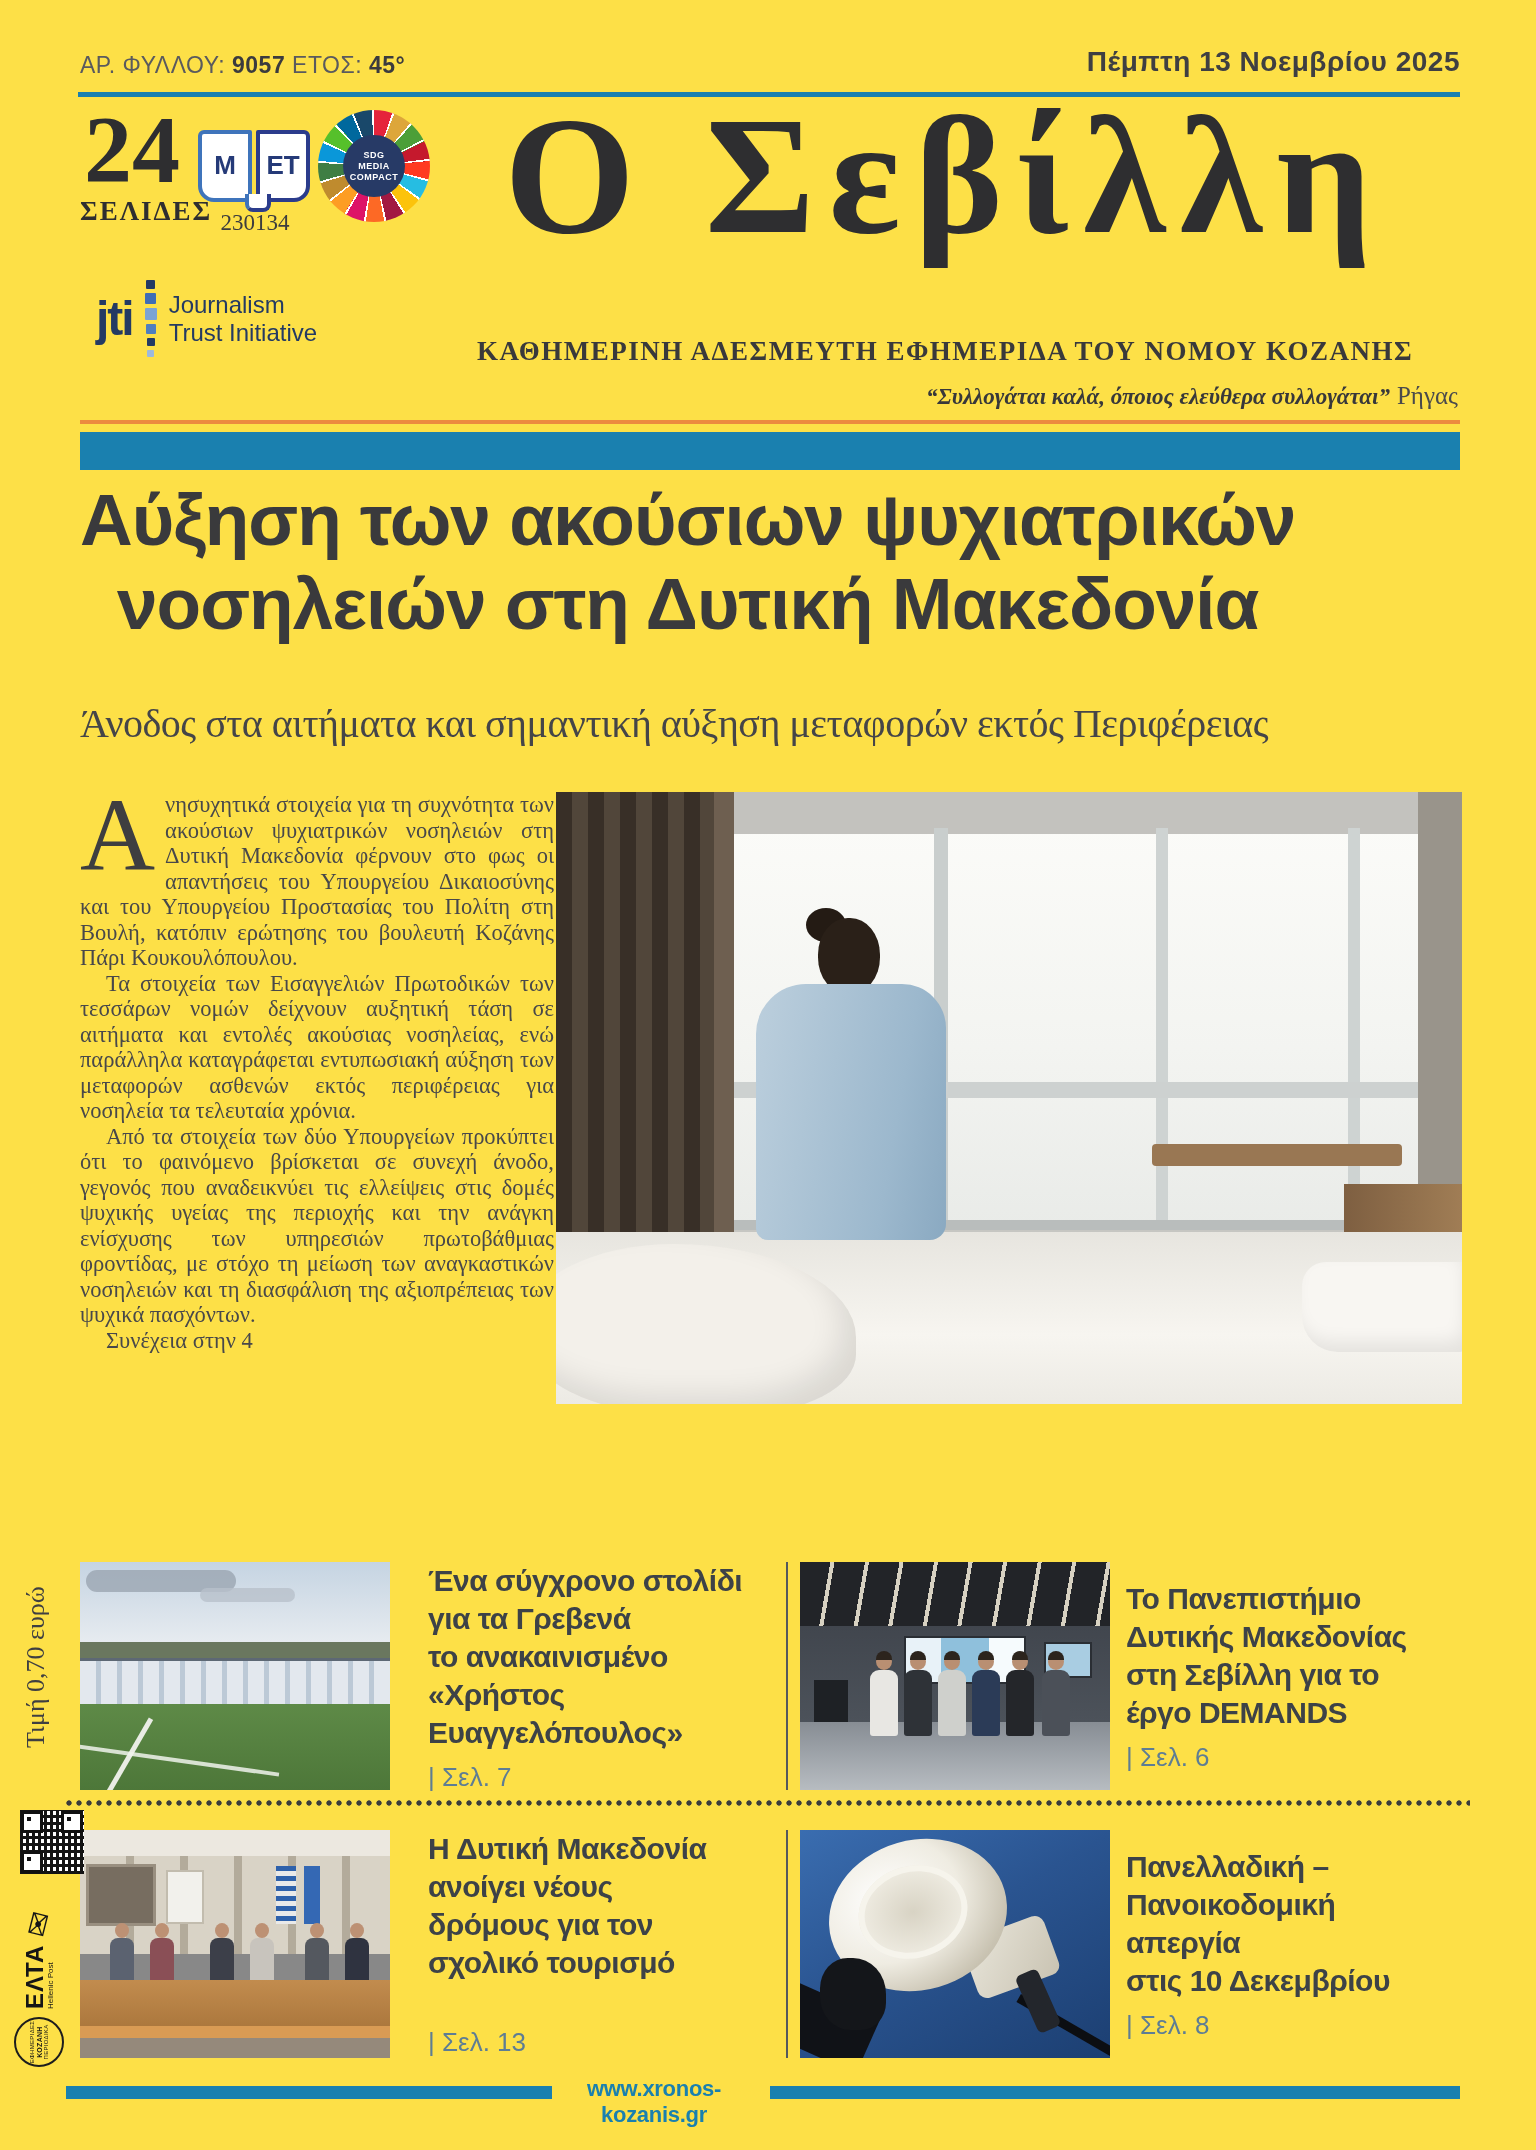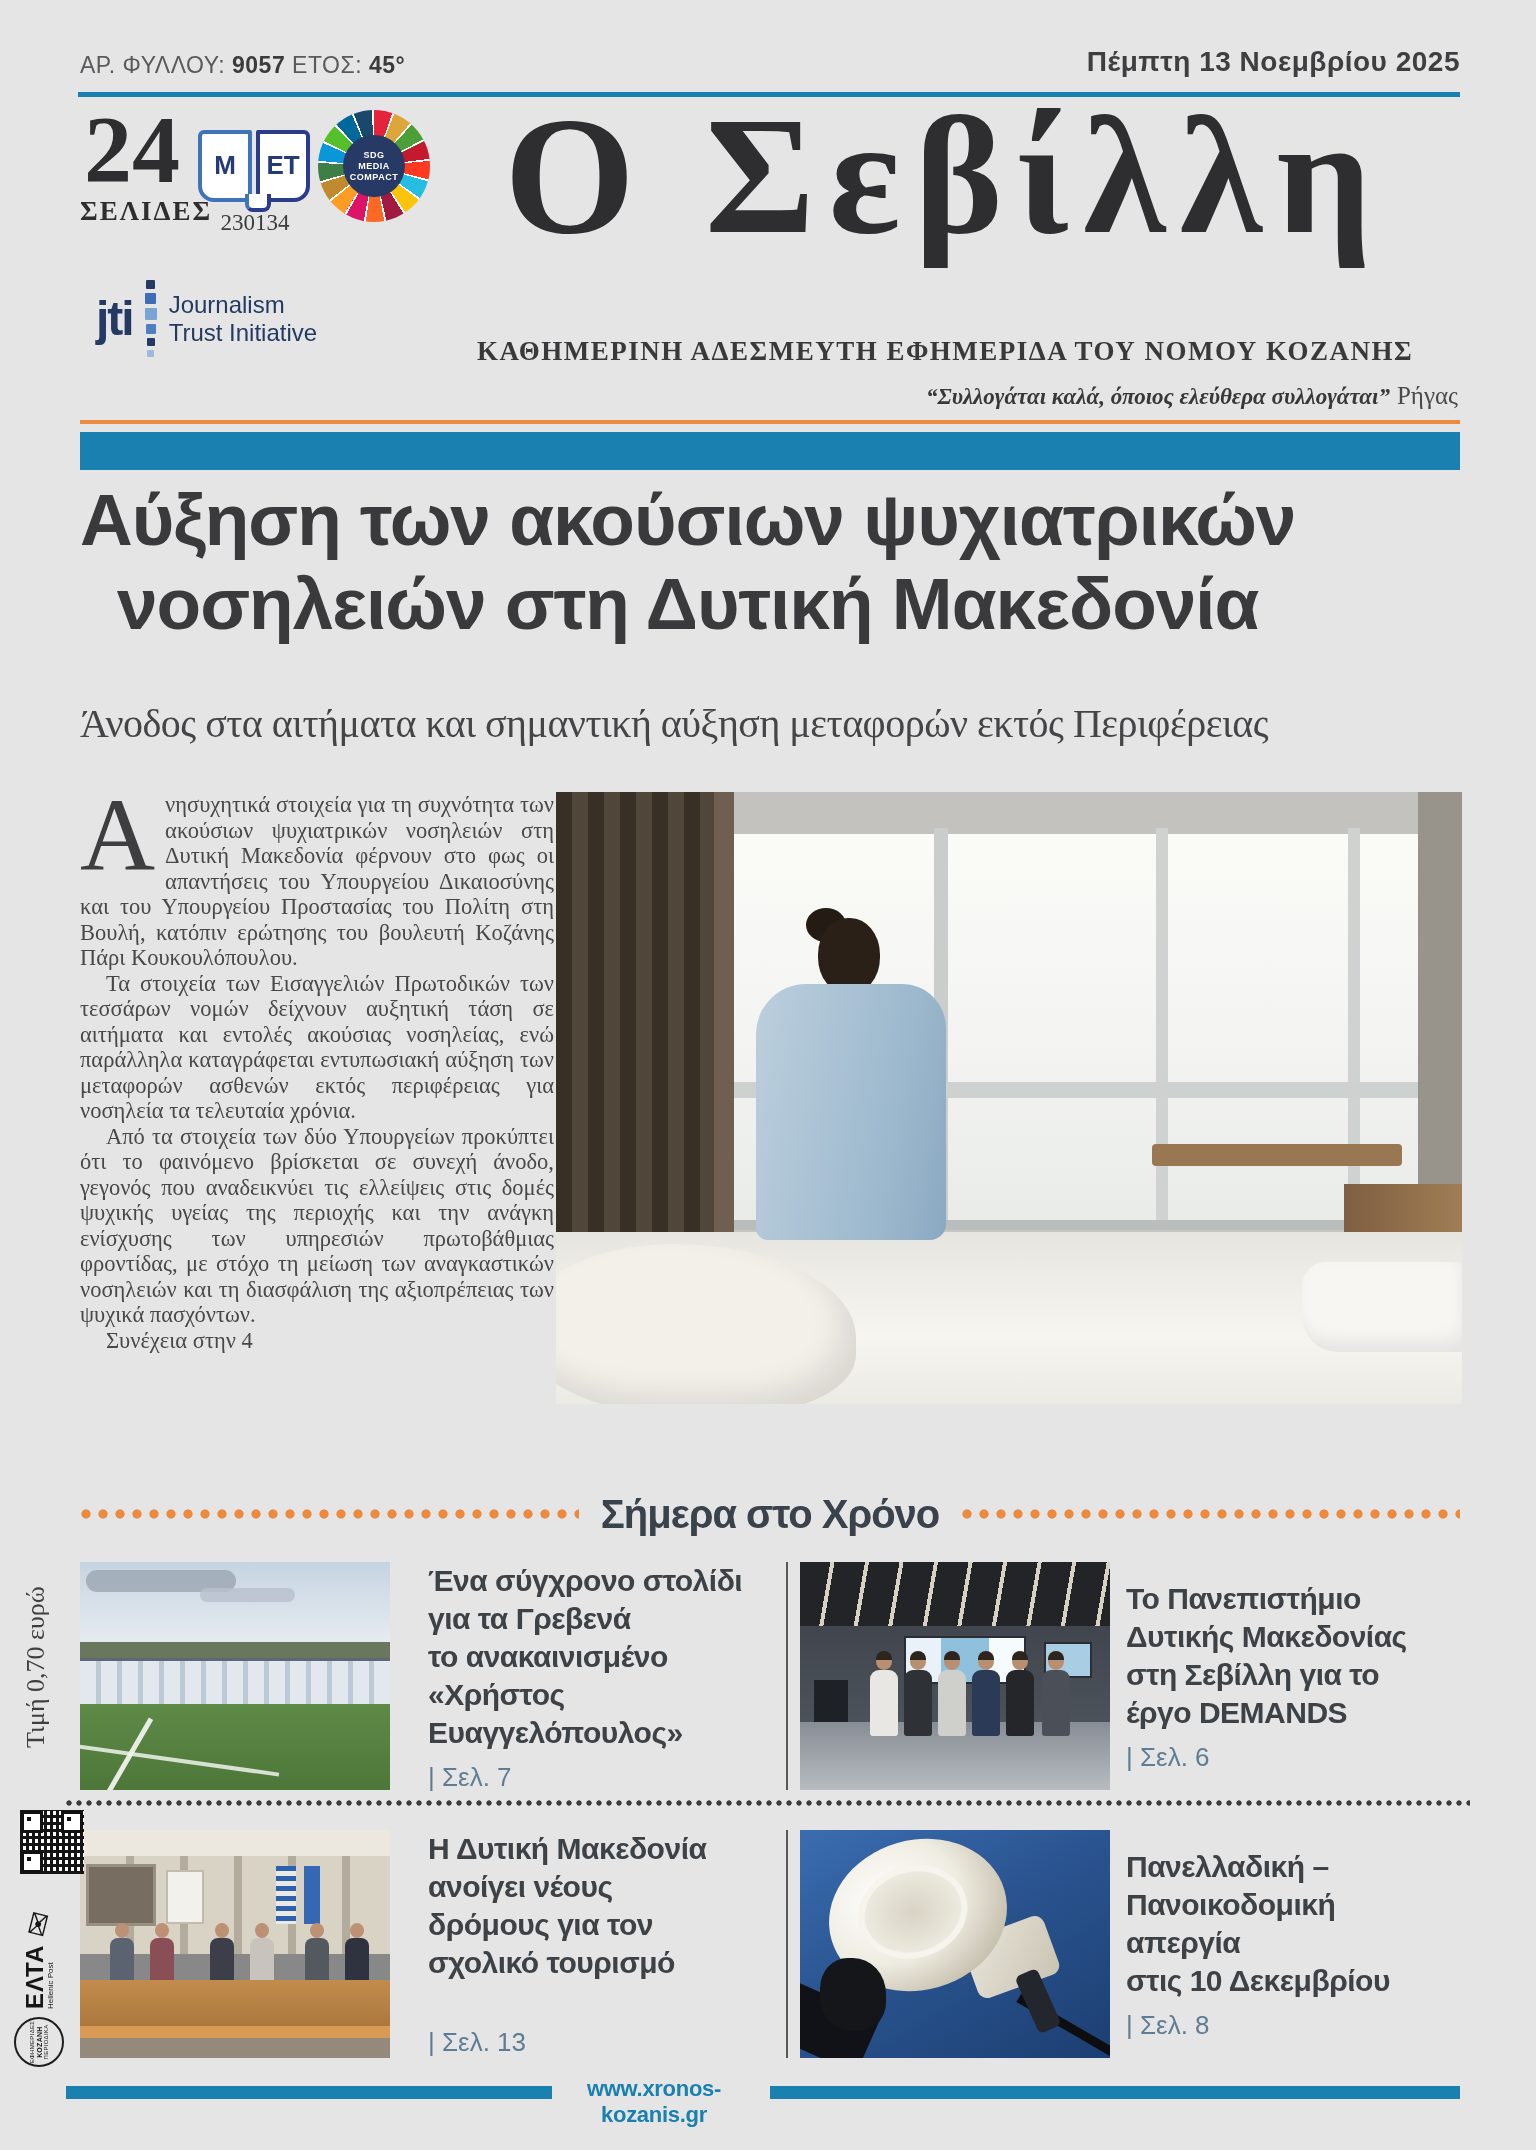--- a/index.html
+++ b/index.html
@@ -1,16 +1,16 @@
 <!DOCTYPE html>
 <html><head>
 <meta charset="utf-8">
 <style>
   html,body{margin:0;padding:0;background:#ffffff;}
-  .page{position:relative;width:1536px;height:2150px;background:#e5e5e5;overflow:hidden;
+  .page{position:relative;width:1536px;height:2150px;background:#fde047;overflow:hidden;
         font-family:"Liberation Sans","DejaVu Sans",sans-serif;color:#3a3a3c;}
   .abs{position:absolute;}
 
   
   .topbar-left{left:80px;top:52px;font-size:23px;color:#5a5a5e;letter-spacing:.5px;}
   .topbar-left b{color:#3b3b3e;font-weight:bold;}
   .topbar-date{right:76px;top:46px;font-size:28px;font-weight:bold;color:#3f3f42;letter-spacing:.5px;}
   .rule-blue{left:78px;right:76px;top:92px;height:5px;background:#1a80af;}
 
   
@@ -289,25 +289,20 @@
     <div class="mp-hb"></div>
     <div class="mp-rail"></div>
     <div class="mp-bed"></div>
     <div class="mp-duvet"></div>
     <div class="mp-pillowR"></div>
     <div class="mp-bun"></div>
     <div class="mp-head"></div>
     <div class="mp-torso"></div>
   </div>
 
-  <div class="abs today-band">
-    <div class="odots"></div>
-    <div class="today-title">Σήμερα στο Χρόνο</div>
-    <div class="odots"></div>
-  </div>
 
   <div class="abs t-photo" style="left:80px;top:1562px;">
     <div class="tf-sky"></div>
     <div class="tf-cloud"></div>
     <div class="tf-cloud2"></div>
     <div class="tf-trees"></div>
     <div class="tf-stand"></div>
     <div class="tf-field"></div>
     <div class="tf-line1"></div>
     <div class="tf-line2"></div>

